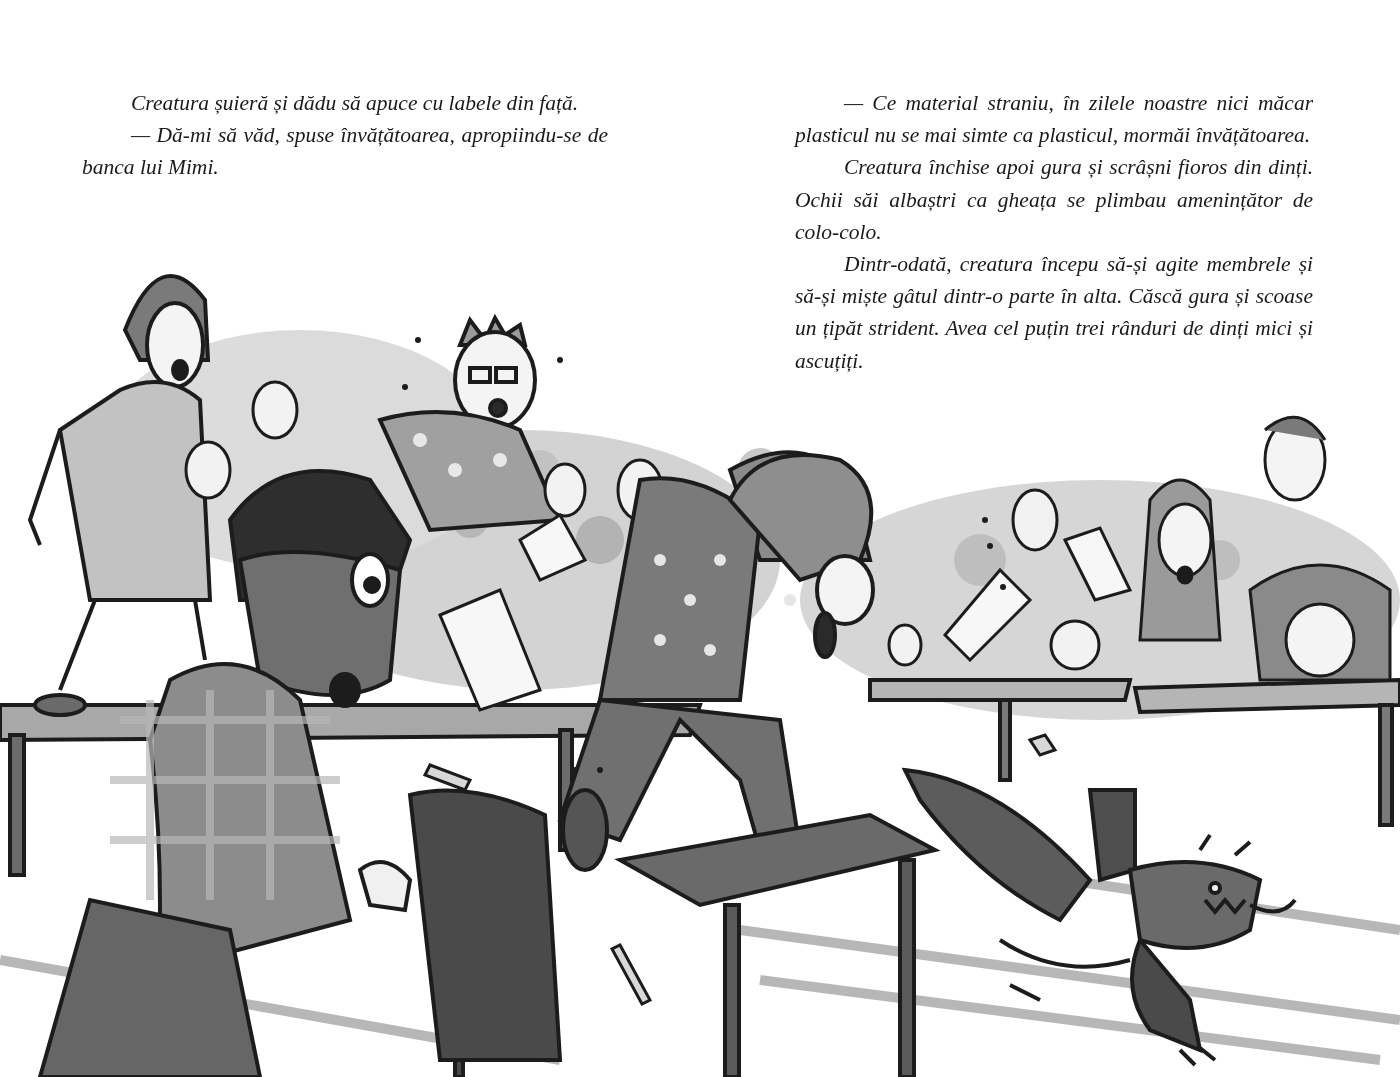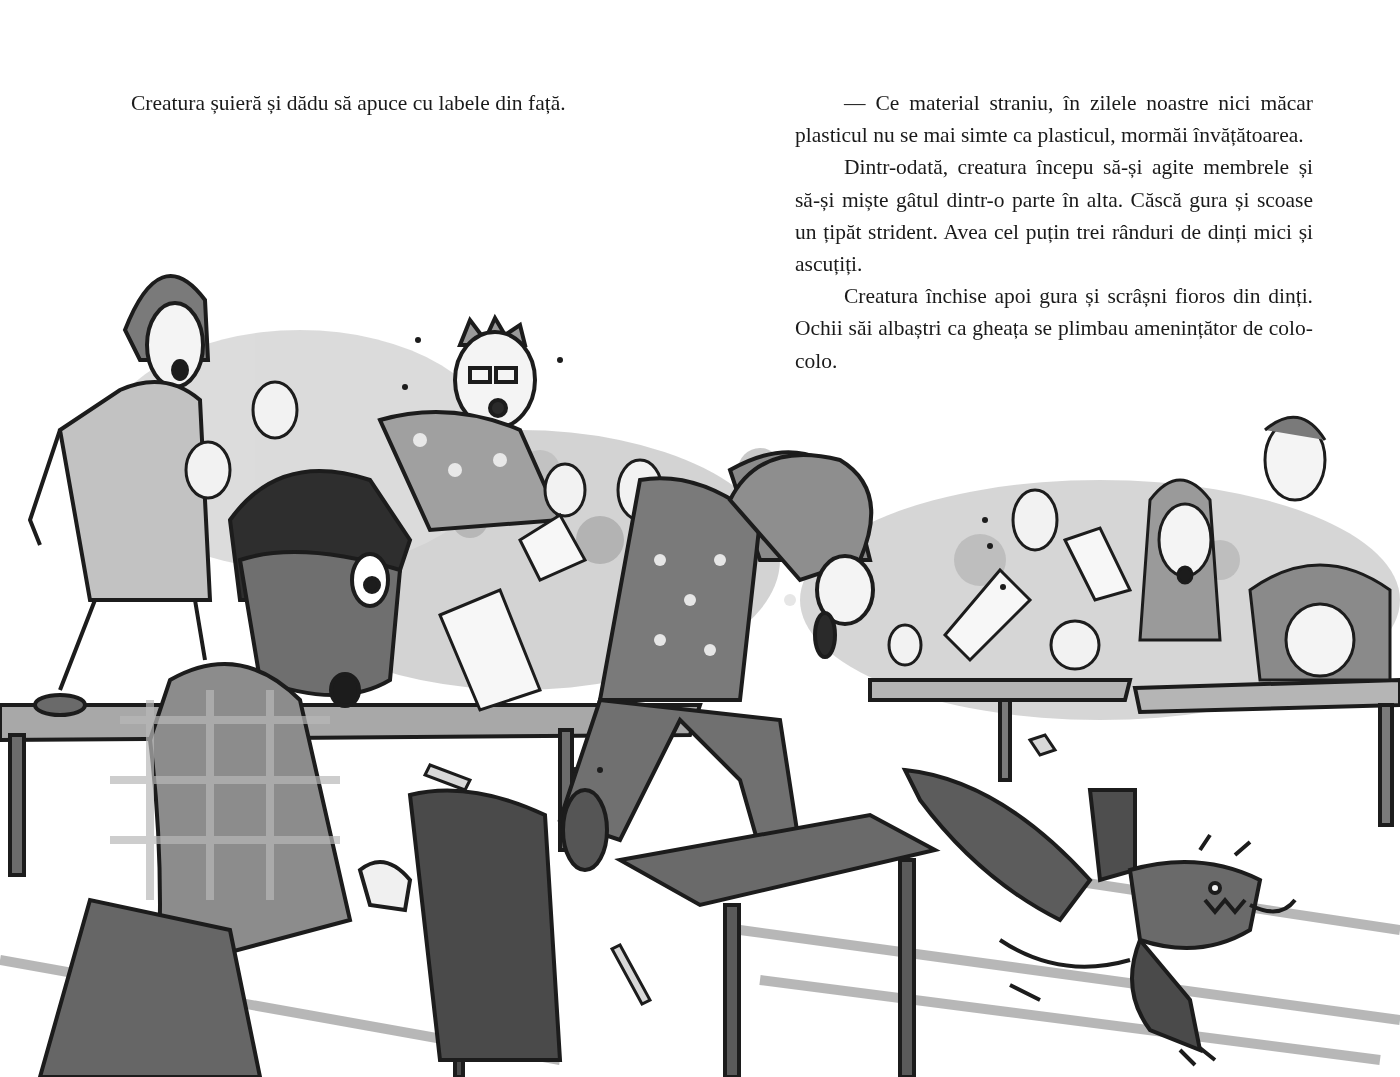--- a/index.html
+++ b/index.html
@@ -1,40 +1,41 @@
 <!DOCTYPE html>
 <html><head>
 <meta charset="utf-8">
 <style>
   html, body { margin: 0; padding: 0; background: #ffffff; }
   body { width: 1400px; height: 1077px; position: relative; overflow: hidden; font-family: "Liberation Serif", "DejaVu Serif", serif; color: #1a1a1a; }
   .page { position: absolute; top: 0; height: 1077px; }
   .page-left { left: 0; width: 700px; }
   .page-right { left: 700px; width: 700px; }
-  .text-block { position: absolute; font-size: 21.5px; line-height: 32.2px; text-align: justify; }
+  .text-block { position: absolute; font-size: 21.5px; line-height: 32.2px; text-align: justify; font-style: italic; }
   .text-left { left: 82px; top: 87px; width: 526px; }
   .text-right { left: 792px; top: 87px; width: 518px; }
   .para { margin: 0; text-indent: 49px; }
   .illustration { position: absolute; left: 0; top: 240px; width: 1400px; height: 837px; }
   .illustration svg { width: 100%; height: 100%; display: block; }
 </style>
 </head>
 <body>
 
 <div class="page page-left">
   <div class="text-block text-left">
     <p class="para">Creatura șuieră și dădu să apuce cu labele din față.</p>
+    <p class="para">— Dă-mi să văd, spuse învățătoarea, apropiindu-se de banca lui Mimi.</p>
   </div>
 </div>
 
 <div class="page page-right">
   <div class="text-block text-right" style="left:95px;">
     <p class="para">— Ce material straniu, în zilele noastre nici măcar plasticul nu se mai simte ca plasticul, mormăi învățătoarea.</p>
+    <p class="para">Creatura închise apoi gura și scrâșni fioros din dinți. Ochii săi albaștri ca gheața se plimbau amenințător de colo-colo.</p>
     <p class="para">Dintr-odată, creatura începu să-și agite membrele și să-și miște gâtul dintr-o parte în alta. Căscă gura și scoase un țipăt strident. Avea cel puțin trei rânduri de dinți mici și ascuțiți.</p>
-    <p class="para">Creatura închise apoi gura și scrâșni fioros din dinți. Ochii săi albaștri ca gheața se plimbau amenințător de colo-colo.</p>
   </div>
 </div>
 
 <div class="illustration">
   <svg viewBox="0 240 1400 837" preserveAspectRatio="none" xmlns="http://www.w3.org/2000/svg">
 
     <g opacity="0.9">
       <ellipse cx="520" cy="560" rx="260" ry="130" fill="#cfcfcf"></ellipse>
       <ellipse cx="1100" cy="600" rx="300" ry="120" fill="#d2d2d2"></ellipse>
       <ellipse cx="300" cy="450" rx="200" ry="120" fill="#d8d8d8"></ellipse>

